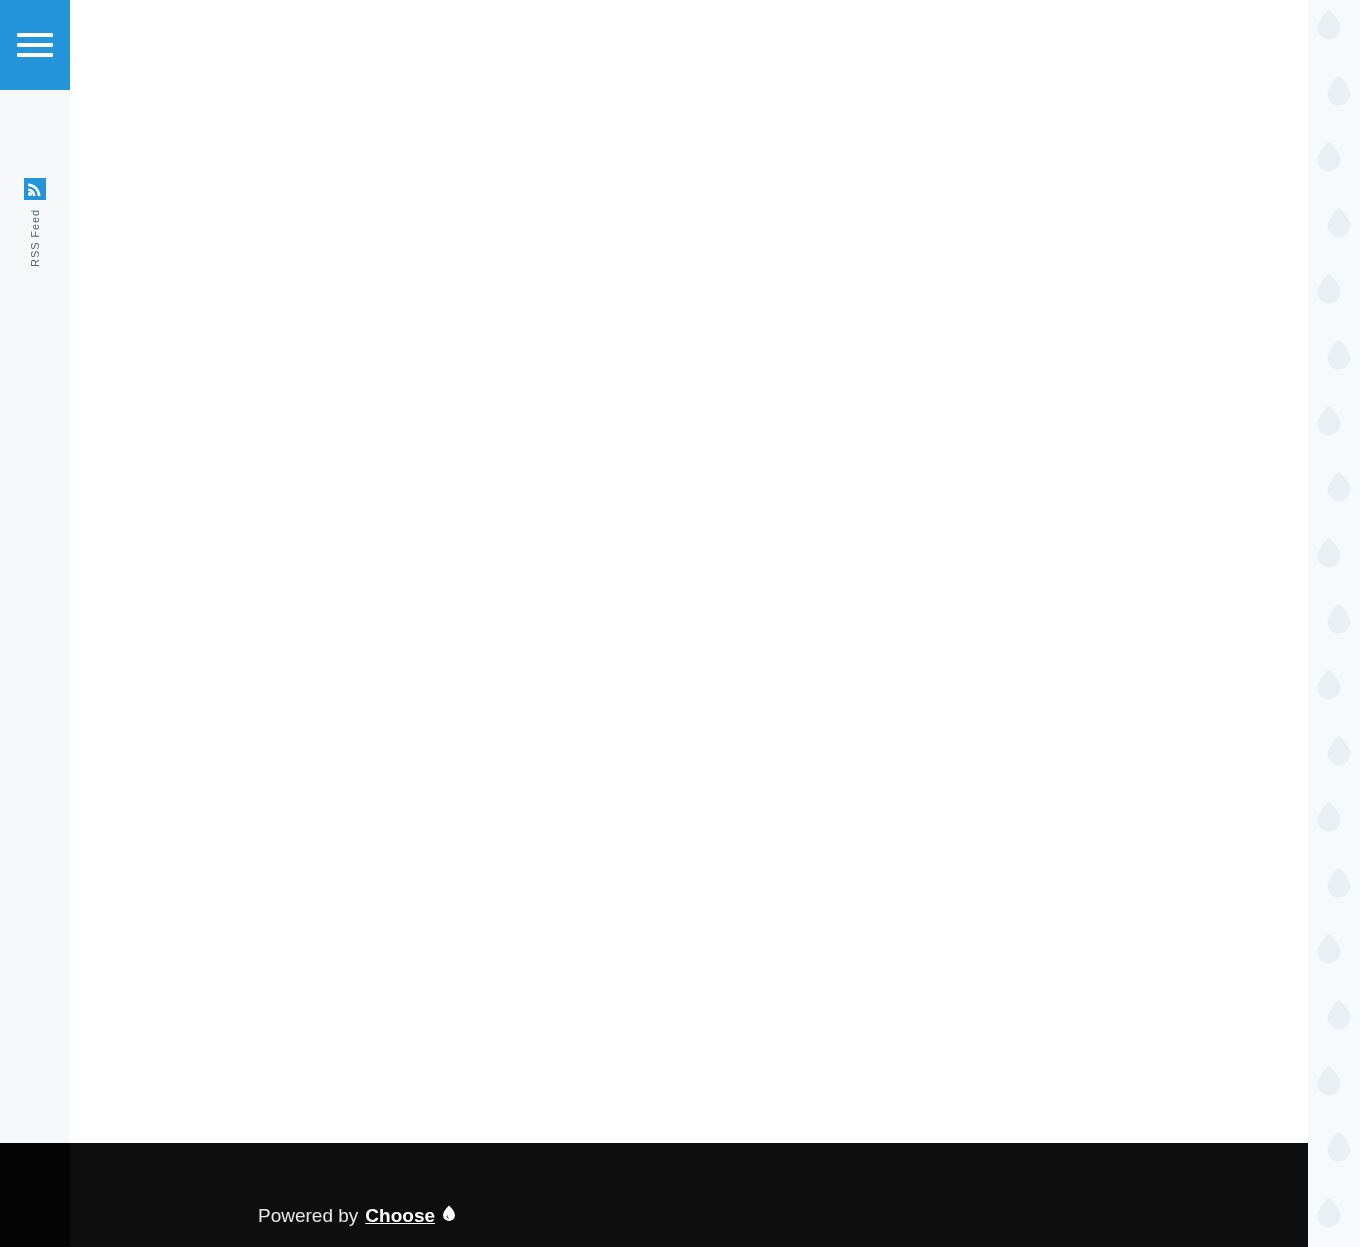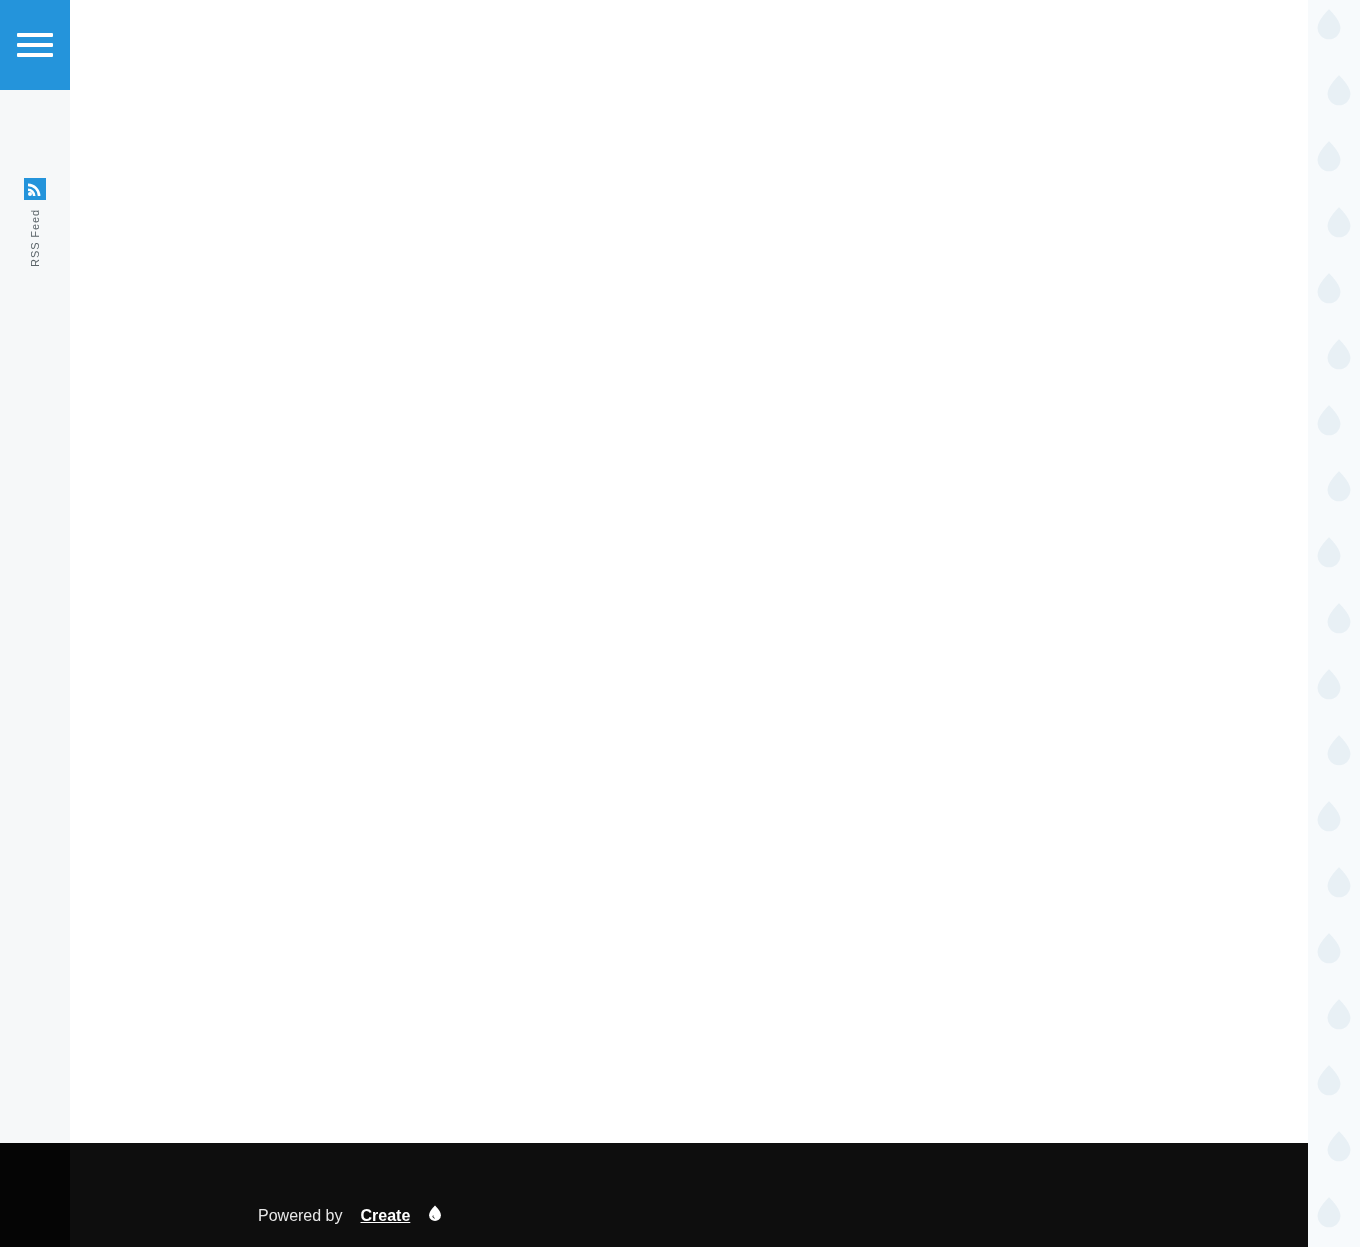--- a/index.html
+++ b/index.html
@@ -197,22 +197,22 @@
     width: 1308px; height: 104px;
     background: #0e0e0e;
     z-index: 2;
   }
   #footer-edge {
     position: absolute; left: 0; top: 0; width: 70px; height: 104px;
     background: #050505;
   }
   #footer-credit {
     position: absolute; left: 258px; top: 1205px;
-    display: flex; align-items: center; gap: 18px;
-    font-size: 16px; color: #e8e8e8;
+    display: flex; align-items: center; gap: 7px;
+    font-size: 19px; color: #e8e8e8;
     z-index: 4;
   }
   #footer-credit a { color: #ffffff; text-decoration: underline; font-weight: 700; }
 </style>
 </head>
 <body>
 
 <div id="droplet-margin">
     <span class="drop" style="top: 8px; left: 6px;"><svg width="30" height="33" viewBox="0 0 14 17">
         <path d="M7 0.6C7 0.6 1.1 6 1.1 10.2a5.9 5.9 0 0 0 11.8 0C12.9 6 7 0.6 7 0.6z" fill="#dde8f0"></path>
@@ -374,20 +374,20 @@
   <div id="password-description">Provide a password for the new account.</div>
 
   <button type="submit" id="create-account-button">Create account</button>
 </form>
 
 <div id="footer">
   <div id="footer-edge"></div>
 </div>
 <div id="footer-credit">
   <span>Powered by</span>
-  <a href="#">Create</a>
+  <a href="#">Choose</a>
   <span>
     <svg width="14" height="17" viewBox="0 0 14 17" aria-hidden="true">
       <path d="M7 0.6C7 0.6 1.1 6 1.1 10.2a5.9 5.9 0 0 0 11.8 0C12.9 6 7 0.6 7 0.6z" fill="#ffffff"></path>
       <path d="M5.2 10.6c-.6 1.1.1 2.4 1.4 2.6" fill="none" stroke="#0e0e0e" stroke-width="1"></path>
     </svg>
   </span>
 </div>
 
 </body></html>

